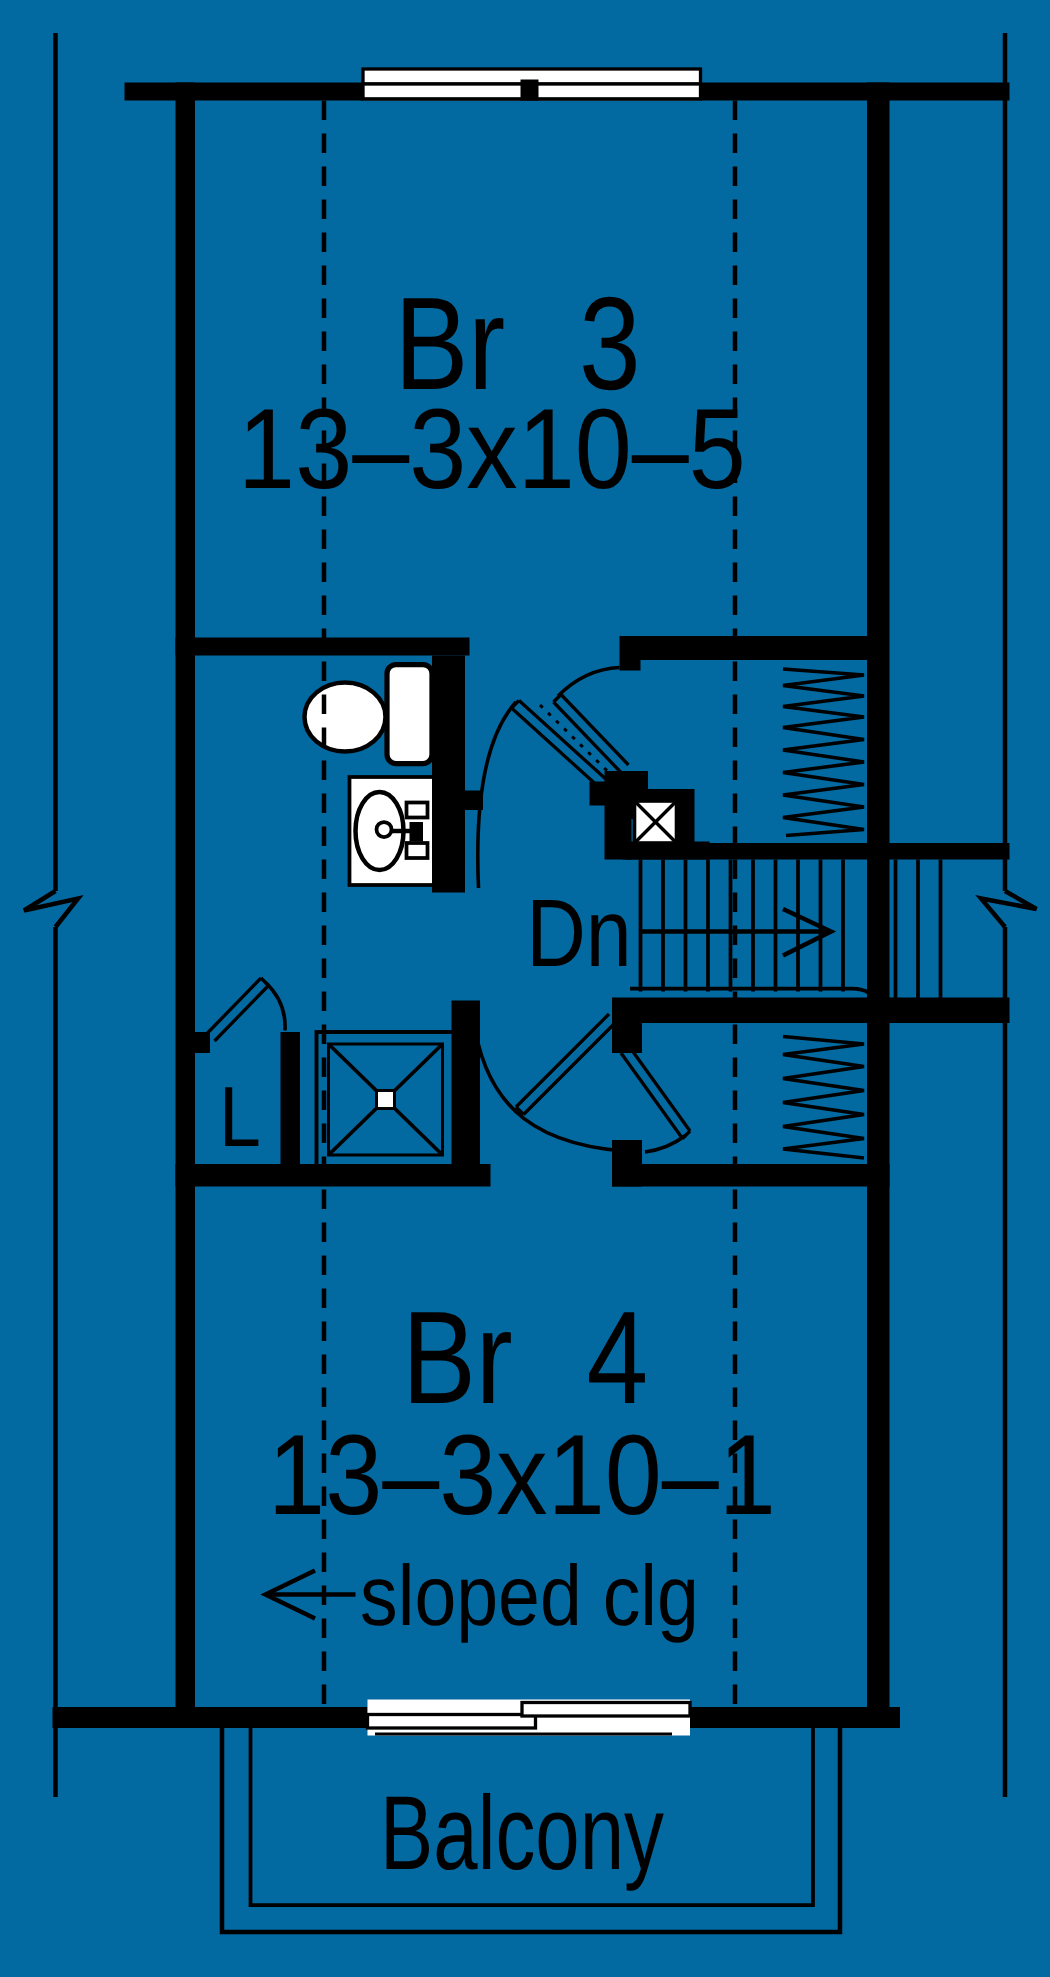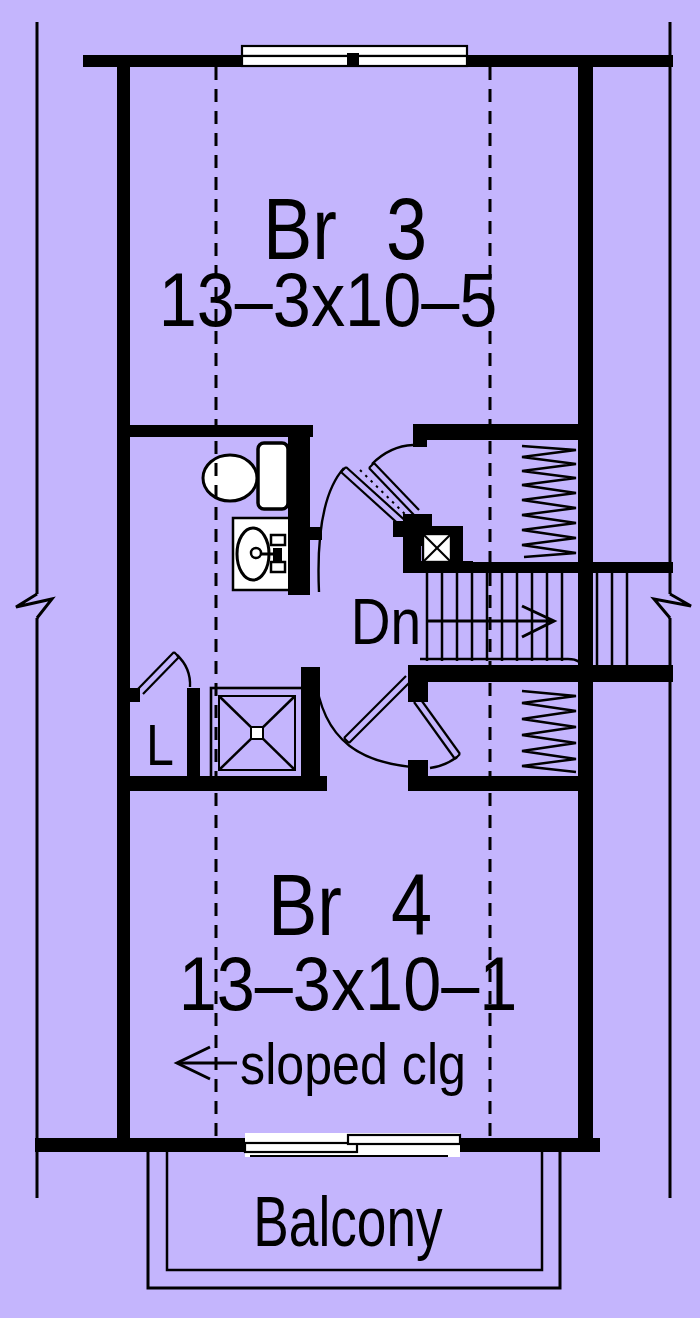--- a/index.html
+++ b/index.html
@@ -1,16 +1,16 @@
 <!DOCTYPE html>
 <html><head>
 <meta charset="utf-8">
 <style>
   html,body{margin:0;padding:0;background:#ffffff;}
-  #plan{position:relative;width:700px;height:1318px;background:#c4b5fd;overflow:hidden;
+  #plan{position:relative;width:700px;height:1318px;background:#0369a1;overflow:hidden;
         font-family:"Liberation Sans", sans-serif;color:#000;}
   #plan svg{position:absolute;left:0;top:0;}
   .lbl{position:absolute;white-space:nowrap;line-height:1;color:#000;
        transform-origin:center top;}
   .room-name{font-size:88px;word-spacing:34px;transform:translateX(-50%) scaleX(0.84);}
   .room-dims{font-size:76px;transform:translateX(-50%) scaleX(0.90);}
   .small-note{font-size:57px;transform:translateX(-50%) scaleX(0.88);}
   .dn-label{font-size:64px;transform:translateX(-50%) scaleX(0.86);}
   .l-label{font-size:57px;transform:translateX(-50%) scaleX(0.88);}
   .balcony-label{font-size:70px;transform:translateX(-50%) scaleX(0.76);}

